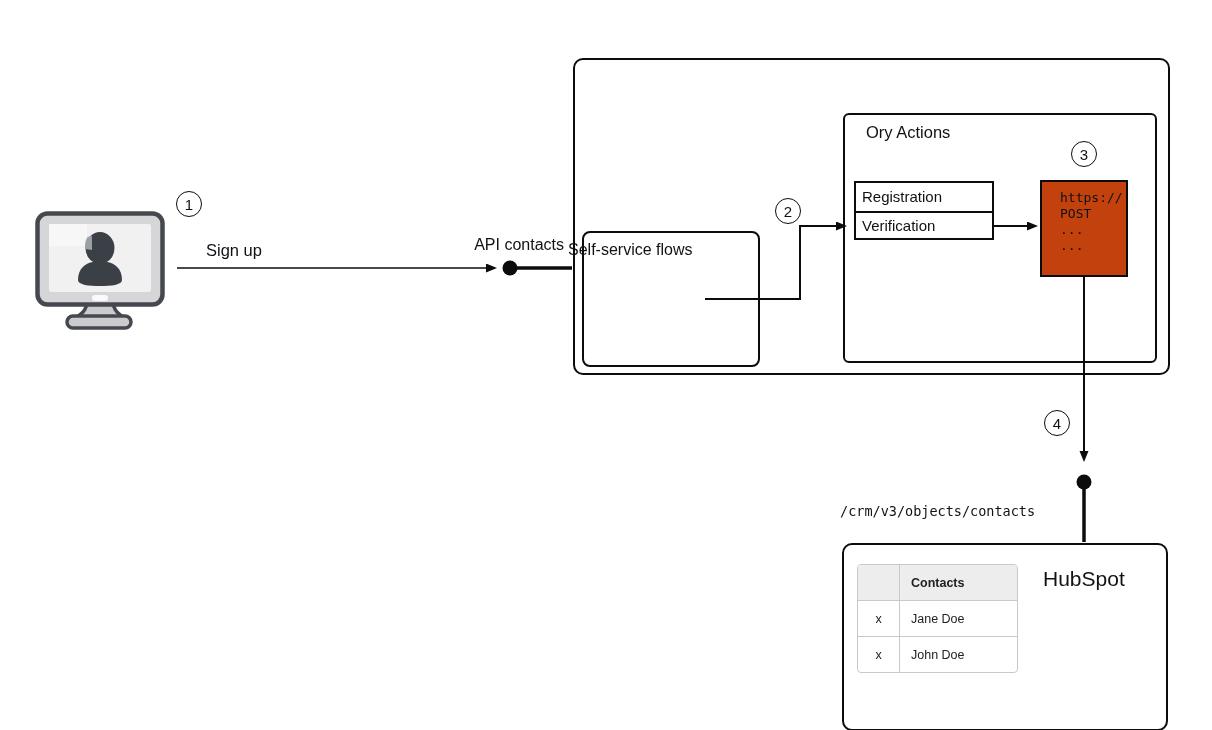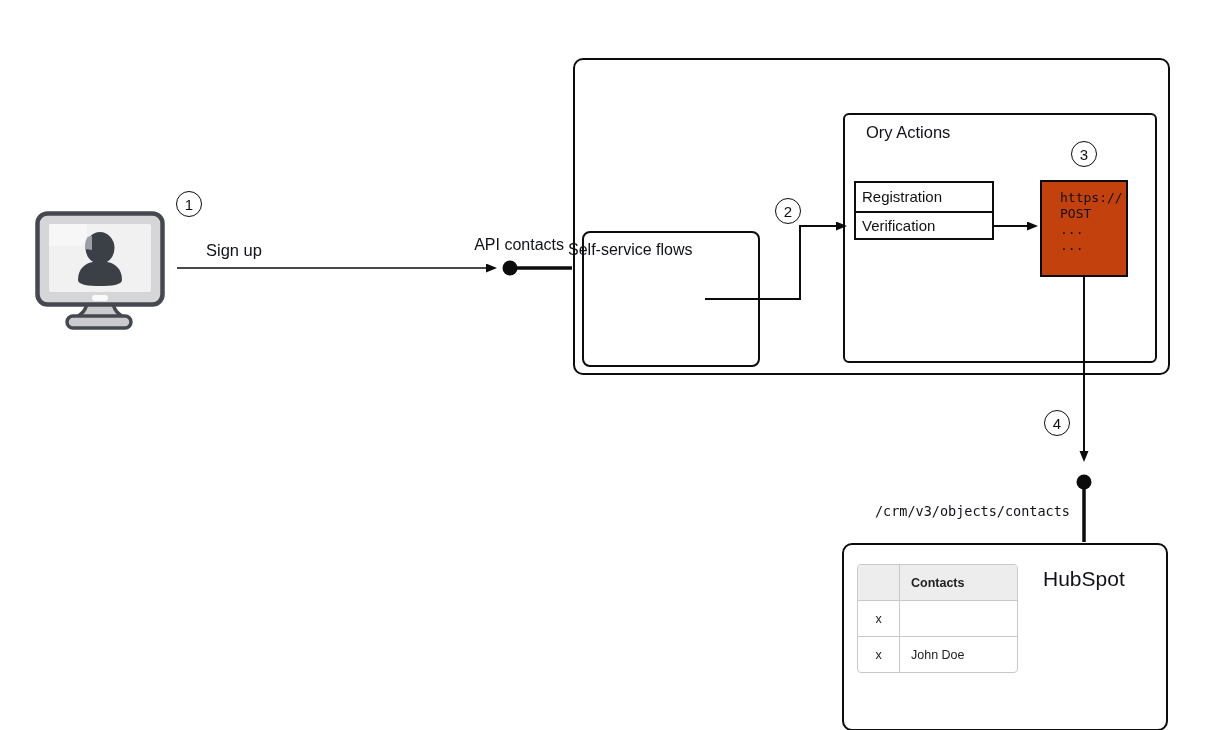--- a/index.html
+++ b/index.html
@@ -87,20 +87,21 @@
   </div>
 
   <div class="box" style="left:842px;top:543px;width:326px;height:188px;border-width:2.5px;z-index:2;">
     <div class="ctable">
       <div class="trow">
         <div class="c0"></div>
         <div class="c1">Contacts</div>
       </div>
       <div class="trow">
         <div class="c0">x</div>
+        <div class="c1">Jane Doe</div>
       </div>
       <div class="trow">
         <div class="c0">x</div>
         <div class="c1">John Doe</div>
       </div>
     </div>
   </div>
   <div class="label" style="left:1043px;top:567px;font-size:21px;z-index:3;">HubSpot</div>
 
   <svg class="links" width="1212" height="730" viewBox="0 0 1212 730">
@@ -123,15 +124,15 @@
     <path d="M1084 482 V542" stroke="#0c0c0c" stroke-width="3.5" fill="none"></path>
   </svg>
 
   <div class="step-badge" style="left:176px;top:191px;">1</div>
   <div class="step-badge" style="left:775px;top:198px;">2</div>
   <div class="step-badge" style="left:1071px;top:141px;">3</div>
   <div class="step-badge" style="left:1044px;top:410px;">4</div>
 
   <div class="label" style="left:206px;top:229px;font-size:16.5px;margin-top:12px;">Sign up</div>
   <div class="label" style="left:440px;top:236px;width:124px;text-align:right;font-size:16px;">API contacts</div>
-  <div class="label mono" style="left:840px;top:503px;width:230px;text-align:right;font-size:13.5px;">/crm/v3/objects/contacts</div>
+  <div class="label mono" style="left:840px;top:503px;width:230px;text-align:left;font-size:13.5px;">/crm/v3/objects/contacts</div>
 
 </div>
 
 </body></html>

